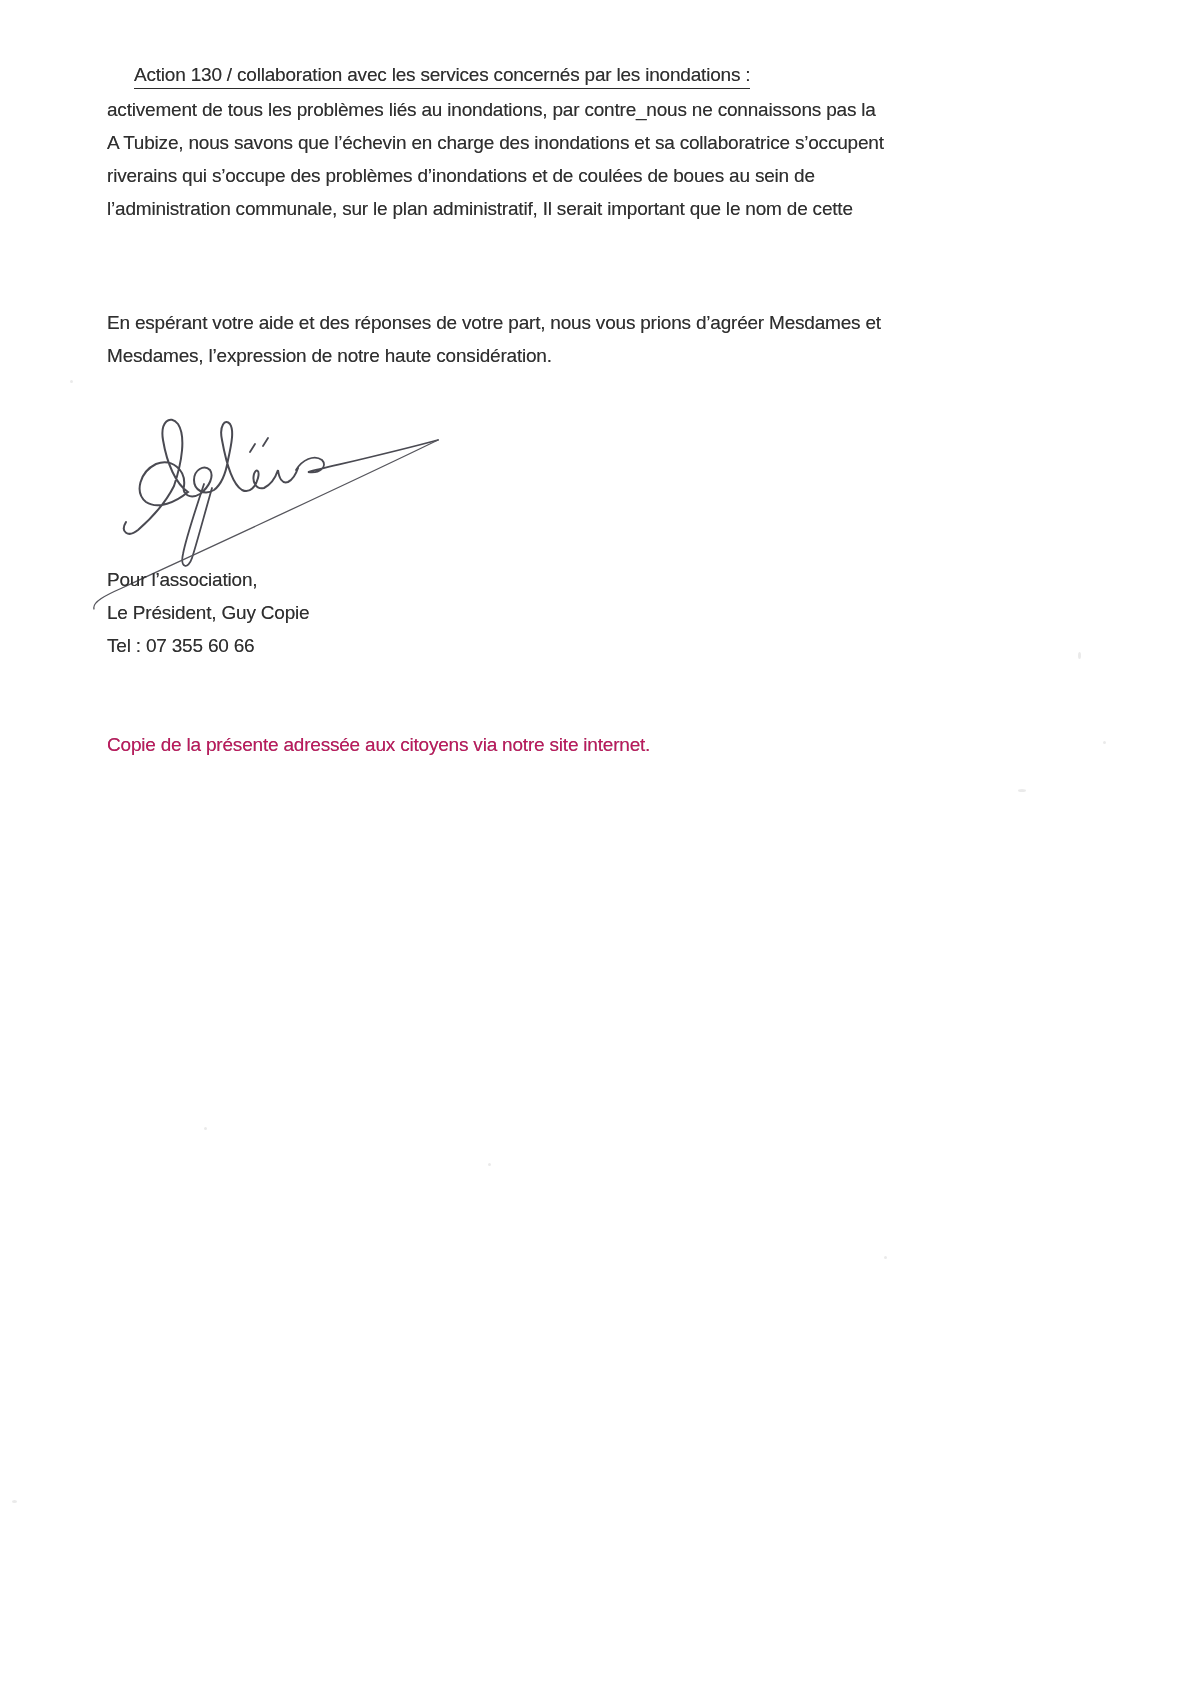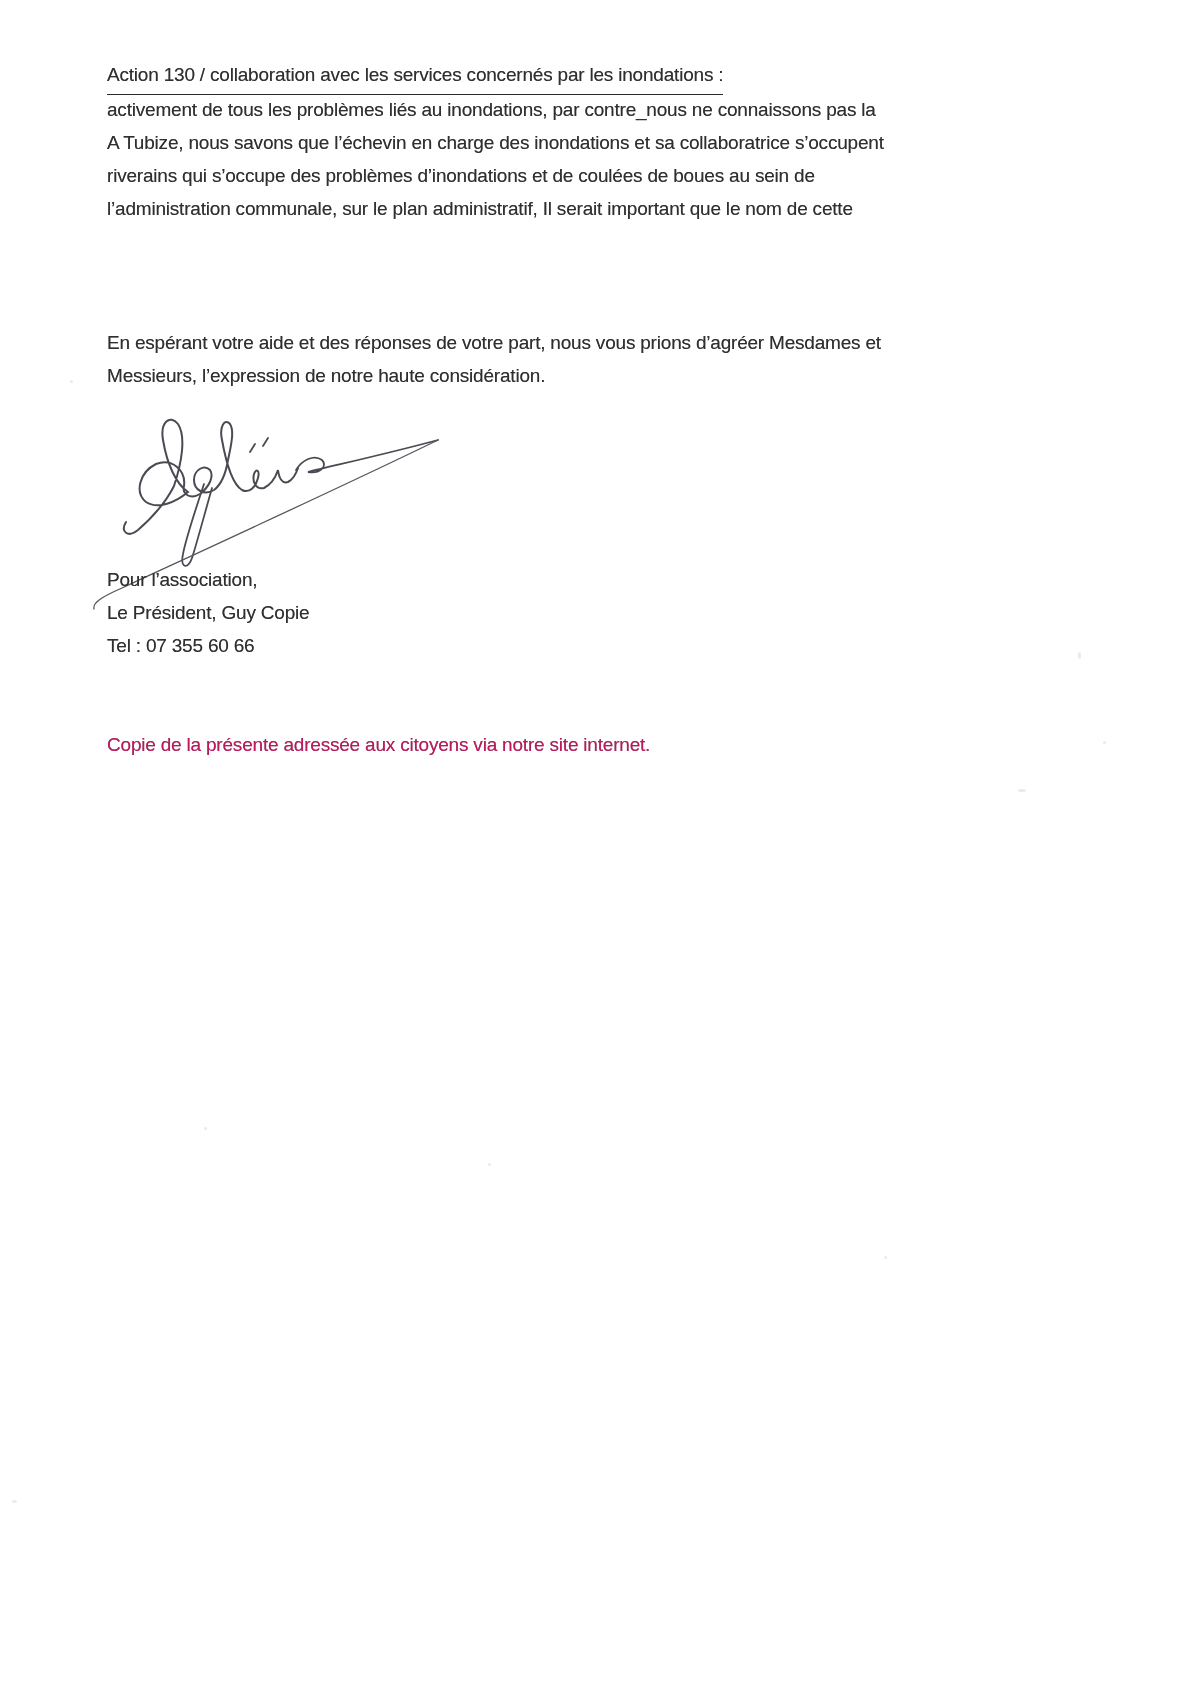--- a/index.html
+++ b/index.html
@@ -31,36 +31,37 @@
     left: 107px;
     top: 60px;
     white-space: nowrap;
     font-size: 19px;
     letter-spacing: -0.2px;
     line-height: 30px;
     text-shadow: 0 0 0.5px rgba(45,45,45,0.55);
   }
   .heading .u {
     border-bottom: 1.6px solid #2c2c2c;
-    padding-bottom: 9px;
+    padding-bottom: 3px;
+    margin-left: 27px;
   }
   .para {
     position: absolute;
     left: 107px;
   }
   .para .line {
     white-space: nowrap;
     font-size: 19px;
     letter-spacing: -0.2px;
     line-height: 33px;
     height: 33px;
     text-shadow: 0 0 0.5px rgba(45,45,45,0.55);
   }
   .p1 { top: 93px; }
-  .p2 { top: 306px; margin-top: 20px; }
+  .p2 { top: 306px; }
   .signoff { top: 563px; }
   .footer-note {
     left: 107px;
     top: 728px;
   }
   .signature-svg {
     position: absolute;
     left: 80px;
     top: 396px;
     width: 372px;
@@ -84,21 +85,21 @@
 
   <div class="para p1">
     <div class="line">activement de tous les problèmes liés au inondations, par contre_nous ne connaissons pas la</div>
     <div class="line">A Tubize, nous savons que l’échevin en charge des inondations et sa collaboratrice s’occupent</div>
     <div class="line">riverains qui s’occupe des problèmes d’inondations et de coulées de boues au sein de</div>
     <div class="line">l’administration communale, sur le plan administratif, Il serait important que le nom de cette</div>
   </div>
 
   <div class="para p2">
     <div class="line">En espérant votre aide et des réponses de votre part, nous vous prions d’agréer Mesdames et</div>
-    <div class="line">Messieurs, l’expression de notre haute considération.</div>
+    <div class="line">Mesdames, l’expression de notre haute considération.</div>
   </div>
 
   <svg class="signature-svg" viewBox="0 0 372 220" fill="none" xmlns="http://www.w3.org/2000/svg">
 
     <path d="M46 126 C 40 136, 48 142, 58 134 C 74 120, 86 106, 94 90
              C 102 66, 106 40, 98 28 C 90 18, 80 26, 83 44
              C 87 68, 96 88, 108 96 C 96 106, 78 114, 66 106
              C 54 96, 60 76, 76 68 C 92 62, 106 74, 104 90
              C 102 98, 110 104, 120 98 C 130 90, 134 80, 130 74
              C 124 68, 114 74, 114 84 C 114 94, 124 100, 134 94

